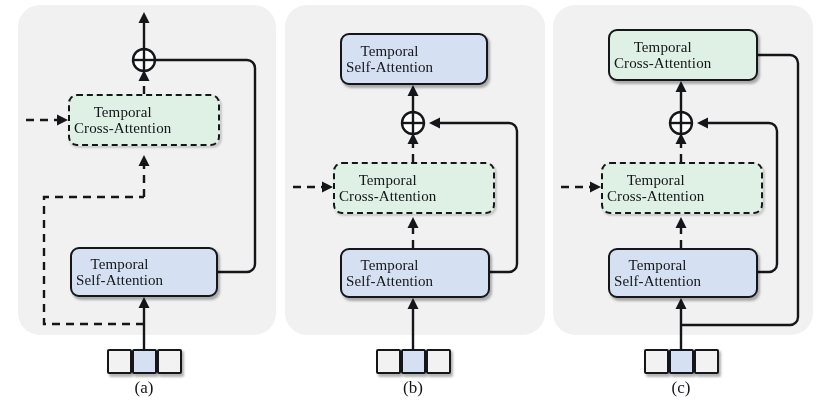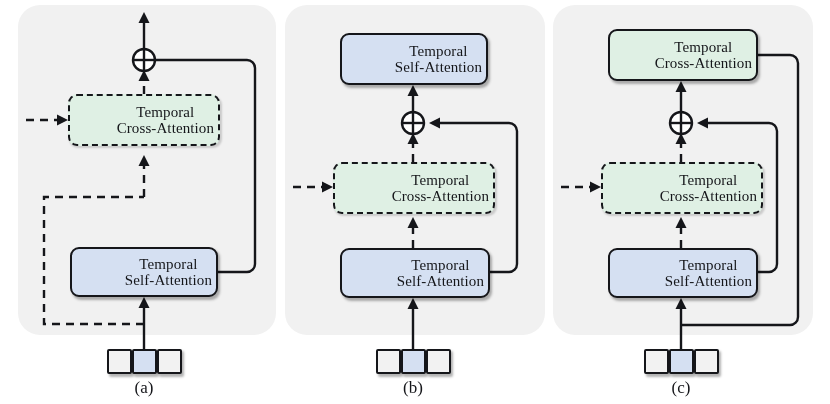--- a/index.html
+++ b/index.html
@@ -7,21 +7,21 @@
   body{
     font-family:"Liberation Serif", serif;
     width:830px;height:404px;position:relative;overflow:hidden;
   }
   #stage{position:absolute;left:0;top:0;width:830px;height:404px;}
   .panel-bg{
     position:absolute;background:#f1f1f1;border-radius:22px;
   }
   .node{
     position:absolute;box-sizing:border-box;
-    display:flex;align-items:center;justify-content:flex-end;
+    display:flex;align-items:center;justify-content:flex-start;
     text-align:center;line-height:1.08;
     border-radius:9px;
     font-size:15px;color:#15161a;
     letter-spacing:.1px;
     padding:2px 4px;
   }
   .node .ln{display:block;}
   .node.solid{
     border:2.2px solid #15161a;
     box-shadow:2px 2.5px 2.5px rgba(0,0,0,0.30);

